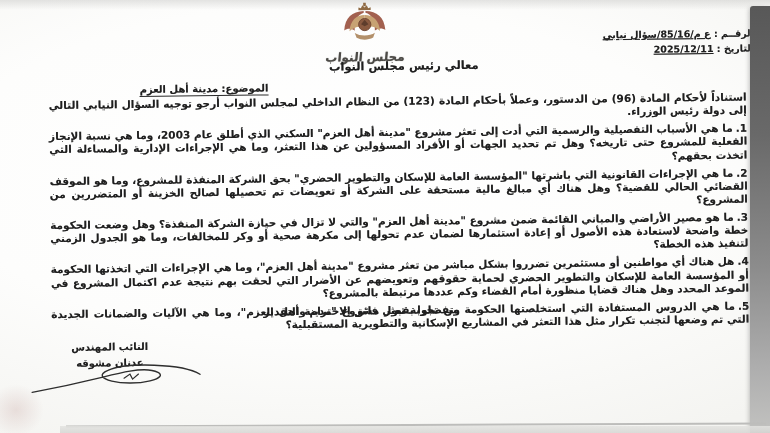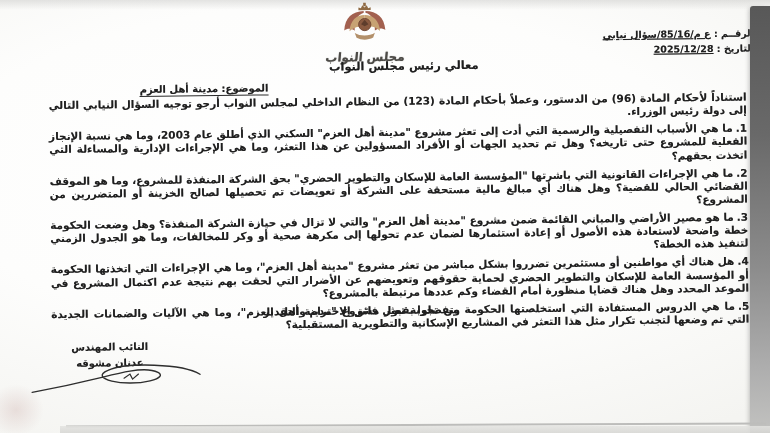--- a/index.html
+++ b/index.html
@@ -83,21 +83,21 @@
       <div class="calligraphy">مجلس النواب</div>
     </div>
 
     <div class="meta">
       <div>
         <span class="label">الرقــم :</span>
         <span class="value">ع م/85/16/سؤال نيابي</span>
       </div>
       <div>
         <span class="label">التاريخ :</span>
-        <span class="value">2025/12/28</span>
+        <span class="value">2025/12/11</span>
       </div>
     </div>
 
     <div class="greeting">معالي رئيس مجلس النواب</div>
 
     <div class="subject">
       <span>الموضوع: مدينة أهل العزم</span>
     </div>
 
     <div class="body">

